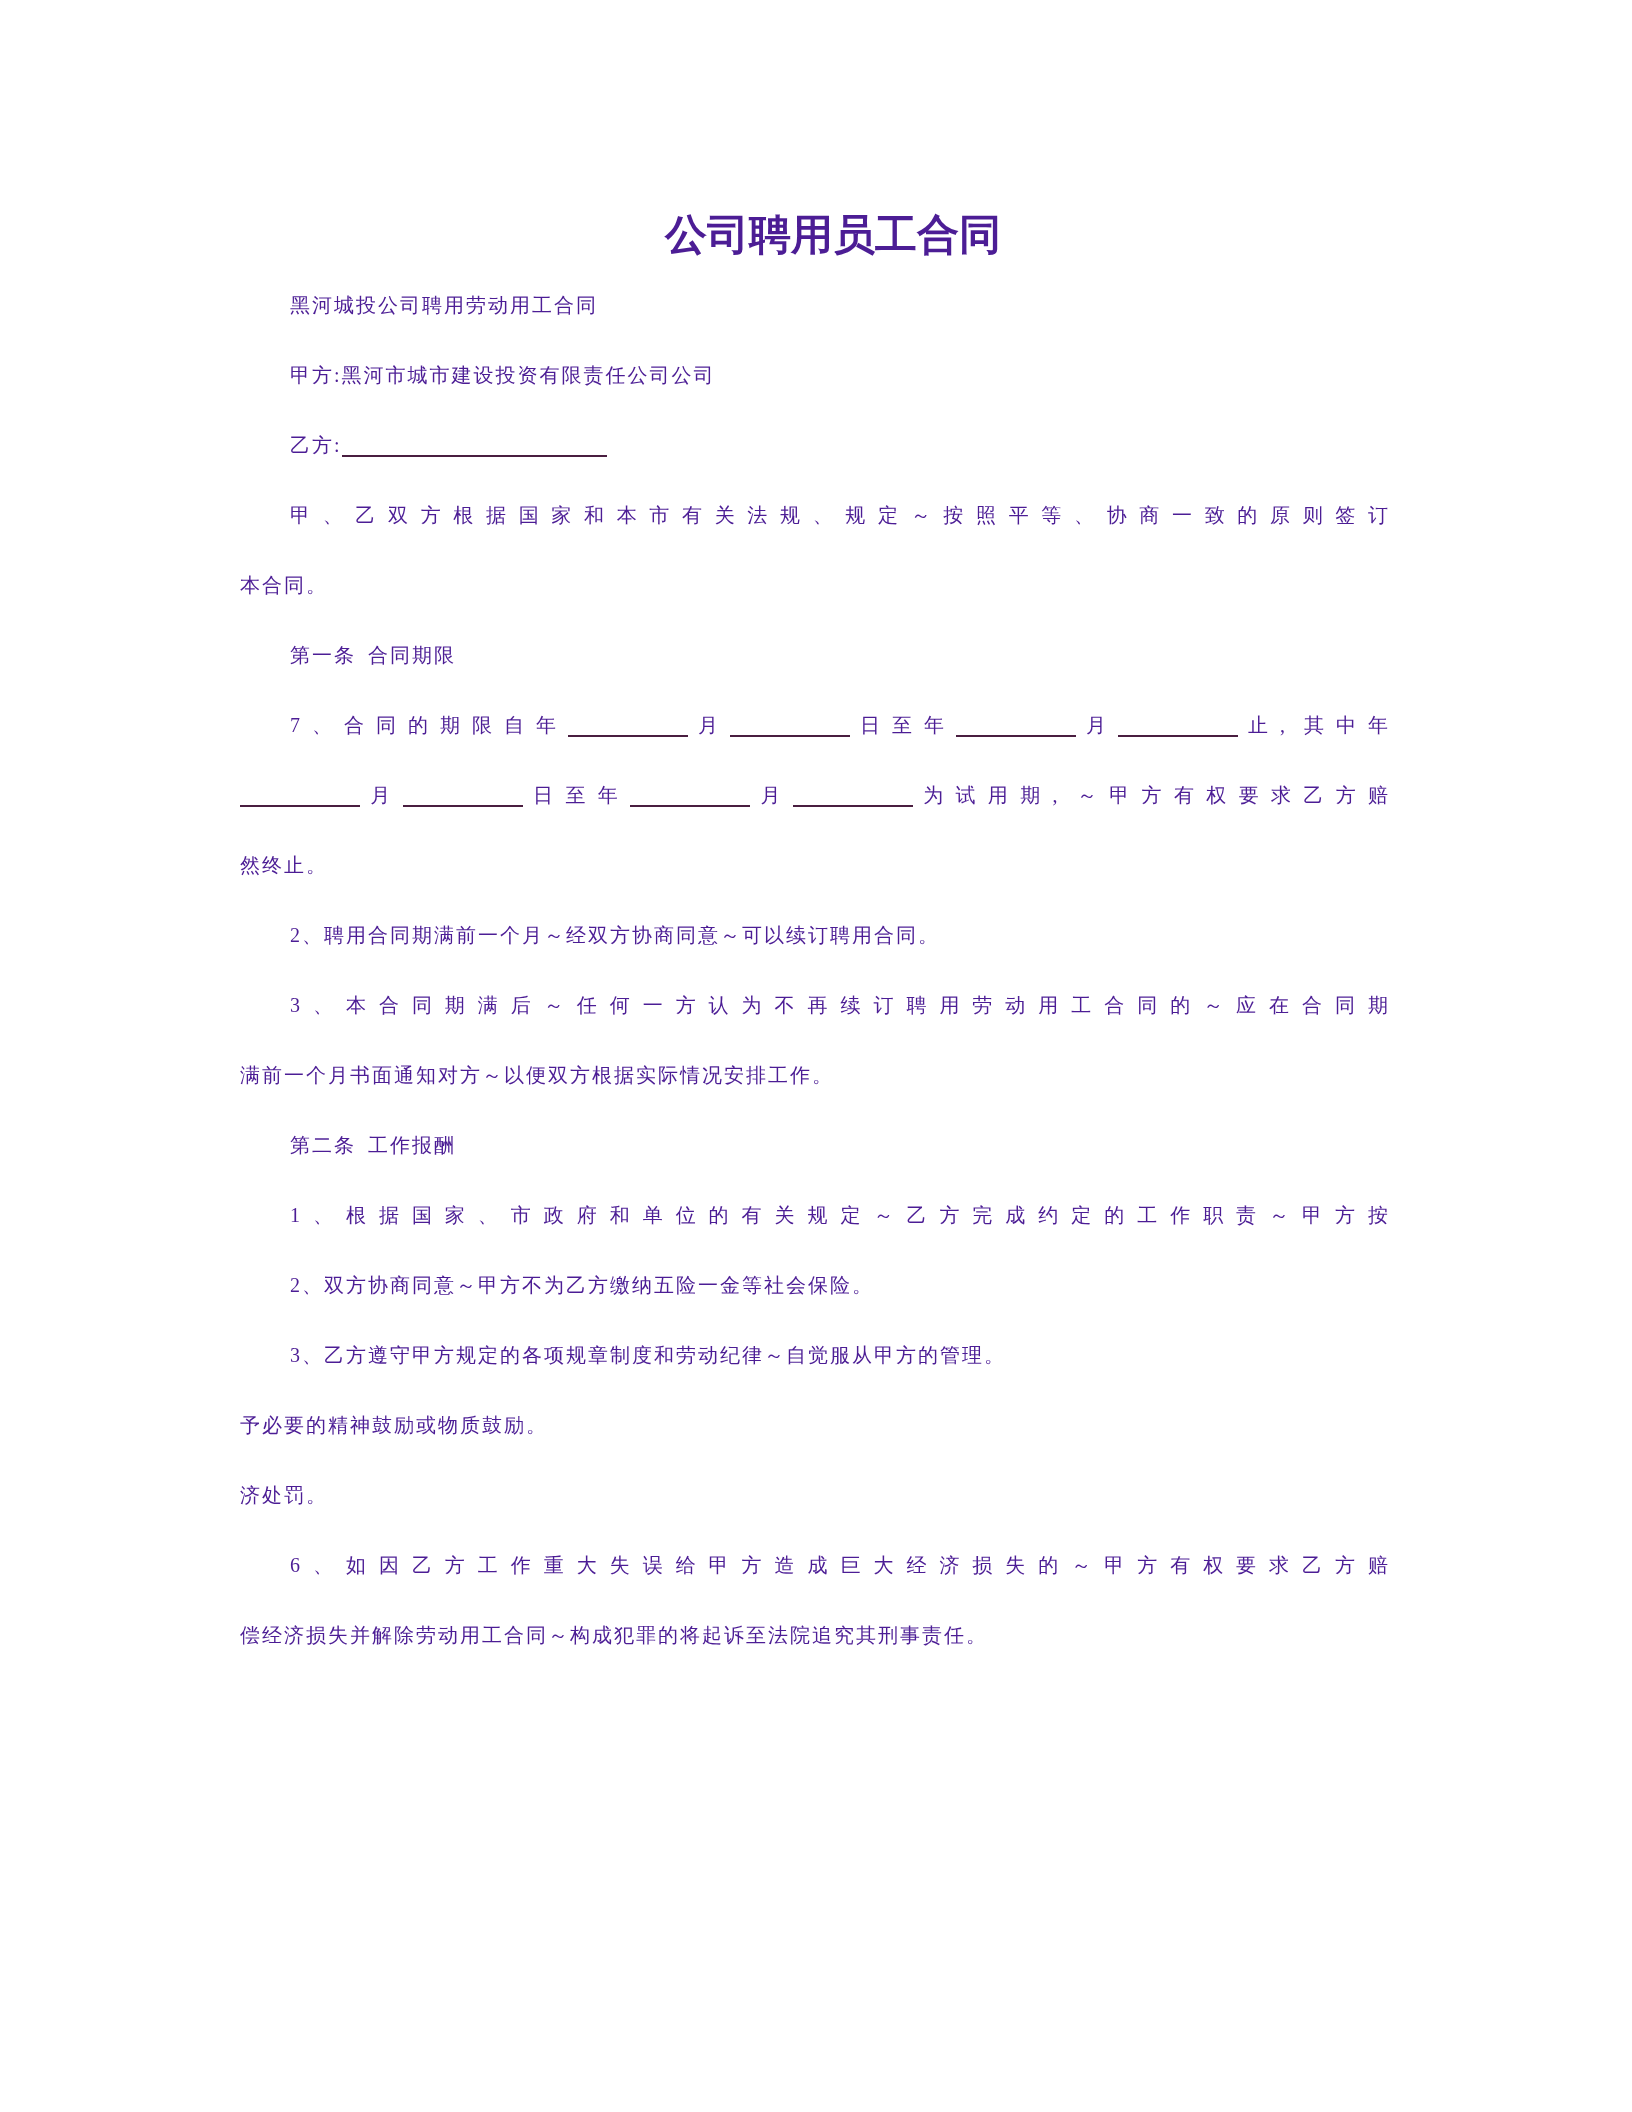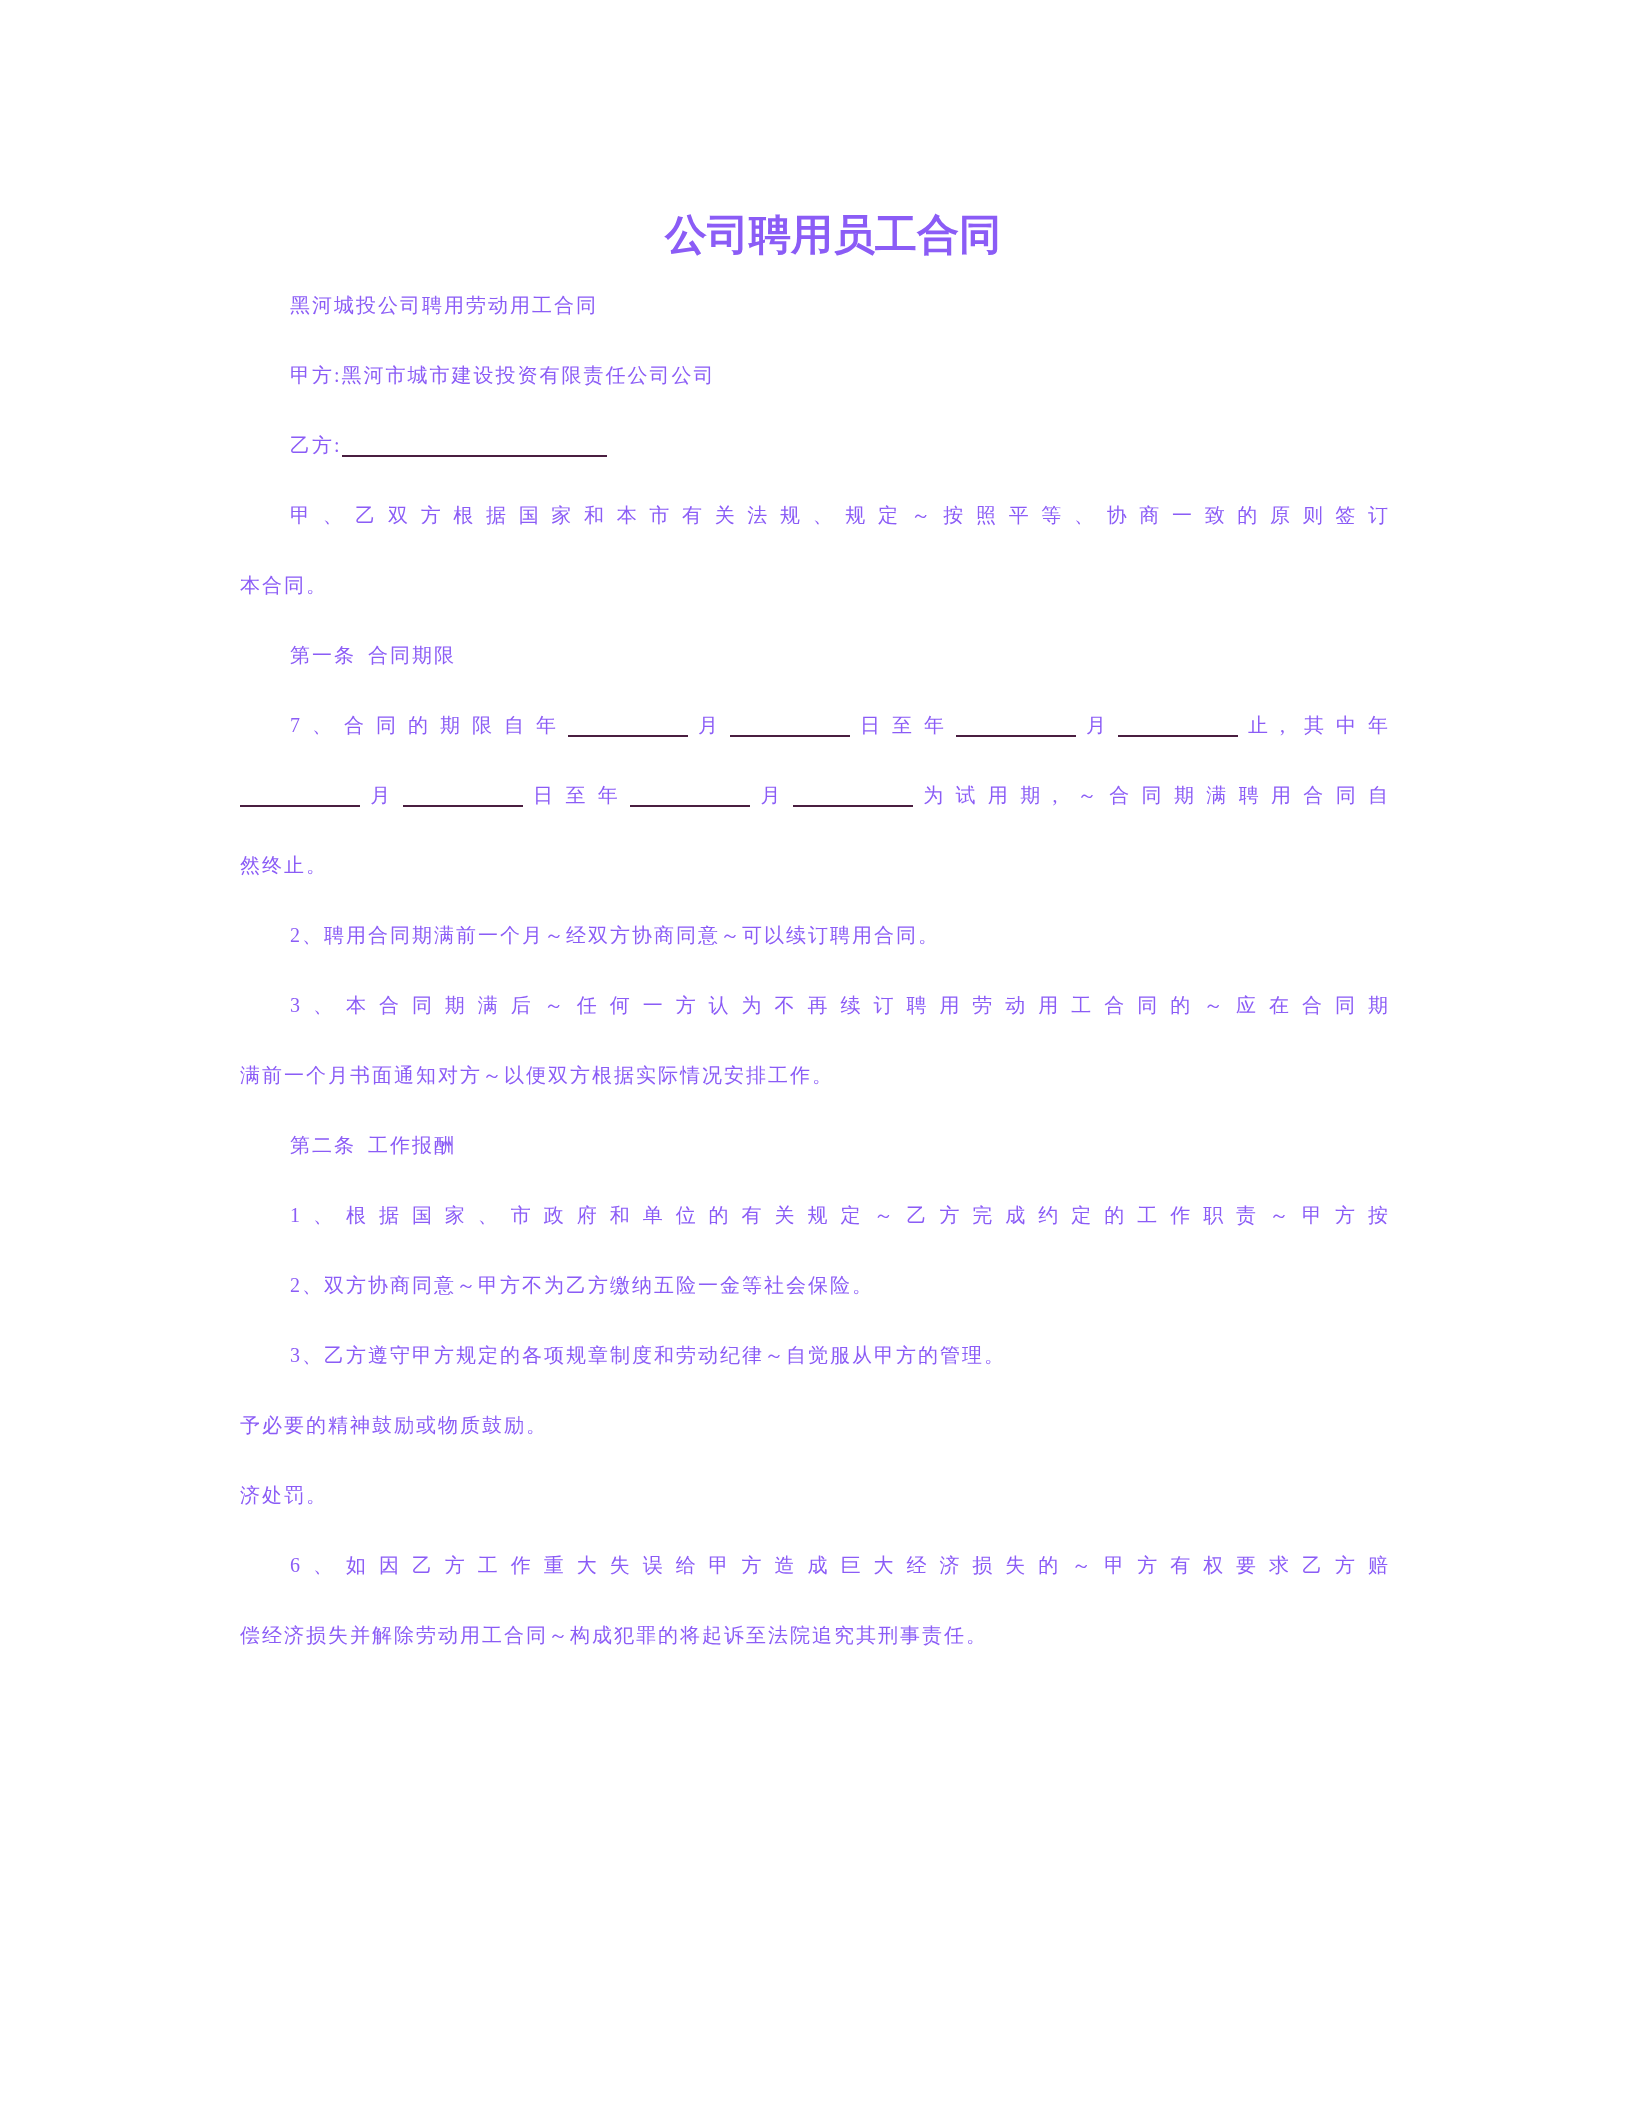--- a/index.html
+++ b/index.html
@@ -9,21 +9,21 @@
   body {
     width: 1632px;
     height: 2112px;
     background: #ffffff;
   }
   .page {
     box-sizing: border-box;
     width: 1632px;
     height: 1767px;
     background: #ffffff;
-    color: #8b5cf6;
+    color: #4c1d95;
     font-family: "Liberation Serif", "DejaVu Serif", serif;
     padding: 200px 242px 0 240px;
     overflow: hidden;
   }
   .doc-title {
     margin: 0;
     font-size: 42px;
     line-height: 70px;
     height: 70px;
     font-weight: bold;
@@ -62,21 +62,21 @@
 <div class="page">
   <h1 class="doc-title">公司聘用员工合同</h1>
   <main class="doc-body">
       <div class="line indent"><span class="run">黑河城投公司聘用劳动用工合同</span></div>
       <div class="line indent"><span class="run">甲方:黑河市城市建设投资有限责任公司公司</span></div>
       <div class="line indent"><span class="run">乙方:</span><span class="blank" style="width: 265px;"></span></div>
       <div class="line indent fill"><span class="run">甲、乙双方根据国家和本市有关法规、规定～按照平等、协商一致的原则签订</span></div>
       <div class="line"><span class="run">本合同。</span></div>
       <div class="line indent"><span class="run">第一条 合同期限</span></div>
       <div class="line indent fill"><span class="run">7、合同的期限自年</span><span class="blank" style="width: 120px;"></span><span class="run">月</span><span class="blank" style="width: 120px;"></span><span class="run">日至年</span><span class="blank" style="width: 120px;"></span><span class="run">月</span><span class="blank" style="width: 120px;"></span><span class="run">止, 其中年</span></div>
-      <div class="line fill"><span class="blank" style="width: 120px;"></span><span class="run">月</span><span class="blank" style="width: 120px;"></span><span class="run">日至年</span><span class="blank" style="width: 120px;"></span><span class="run">月</span><span class="blank" style="width: 120px;"></span><span class="run">为试用期, ～合同期满聘用合同自</span></div>
+      <div class="line fill"><span class="blank" style="width: 120px;"></span><span class="run">月</span><span class="blank" style="width: 120px;"></span><span class="run">日至年</span><span class="blank" style="width: 120px;"></span><span class="run">月</span><span class="blank" style="width: 120px;"></span><span class="run">为试用期, ～甲方有权要求乙方赔</span></div>
       <div class="line"><span class="run">然终止。</span></div>
       <div class="line indent"><span class="run">2、聘用合同期满前一个月～经双方协商同意～可以续订聘用合同。</span></div>
       <div class="line indent fill"><span class="run">3、本合同期满后～任何一方认为不再续订聘用劳动用工合同的～应在合同期</span></div>
       <div class="line"><span class="run">满前一个月书面通知对方～以便双方根据实际情况安排工作。</span></div>
       <div class="line indent"><span class="run">第二条 工作报酬</span></div>
       <div class="line indent fill"><span class="run">1、根据国家、市政府和单位的有关规定～乙方完成约定的工作职责～甲方按</span></div>
       <div class="line indent"><span class="run">2、双方协商同意～甲方不为乙方缴纳五险一金等社会保险。</span></div>
       <div class="line indent"><span class="run">3、乙方遵守甲方规定的各项规章制度和劳动纪律～自觉服从甲方的管理。</span></div>
       <div class="line"><span class="run">予必要的精神鼓励或物质鼓励。</span></div>
       <div class="line"><span class="run">济处罚。</span></div>

